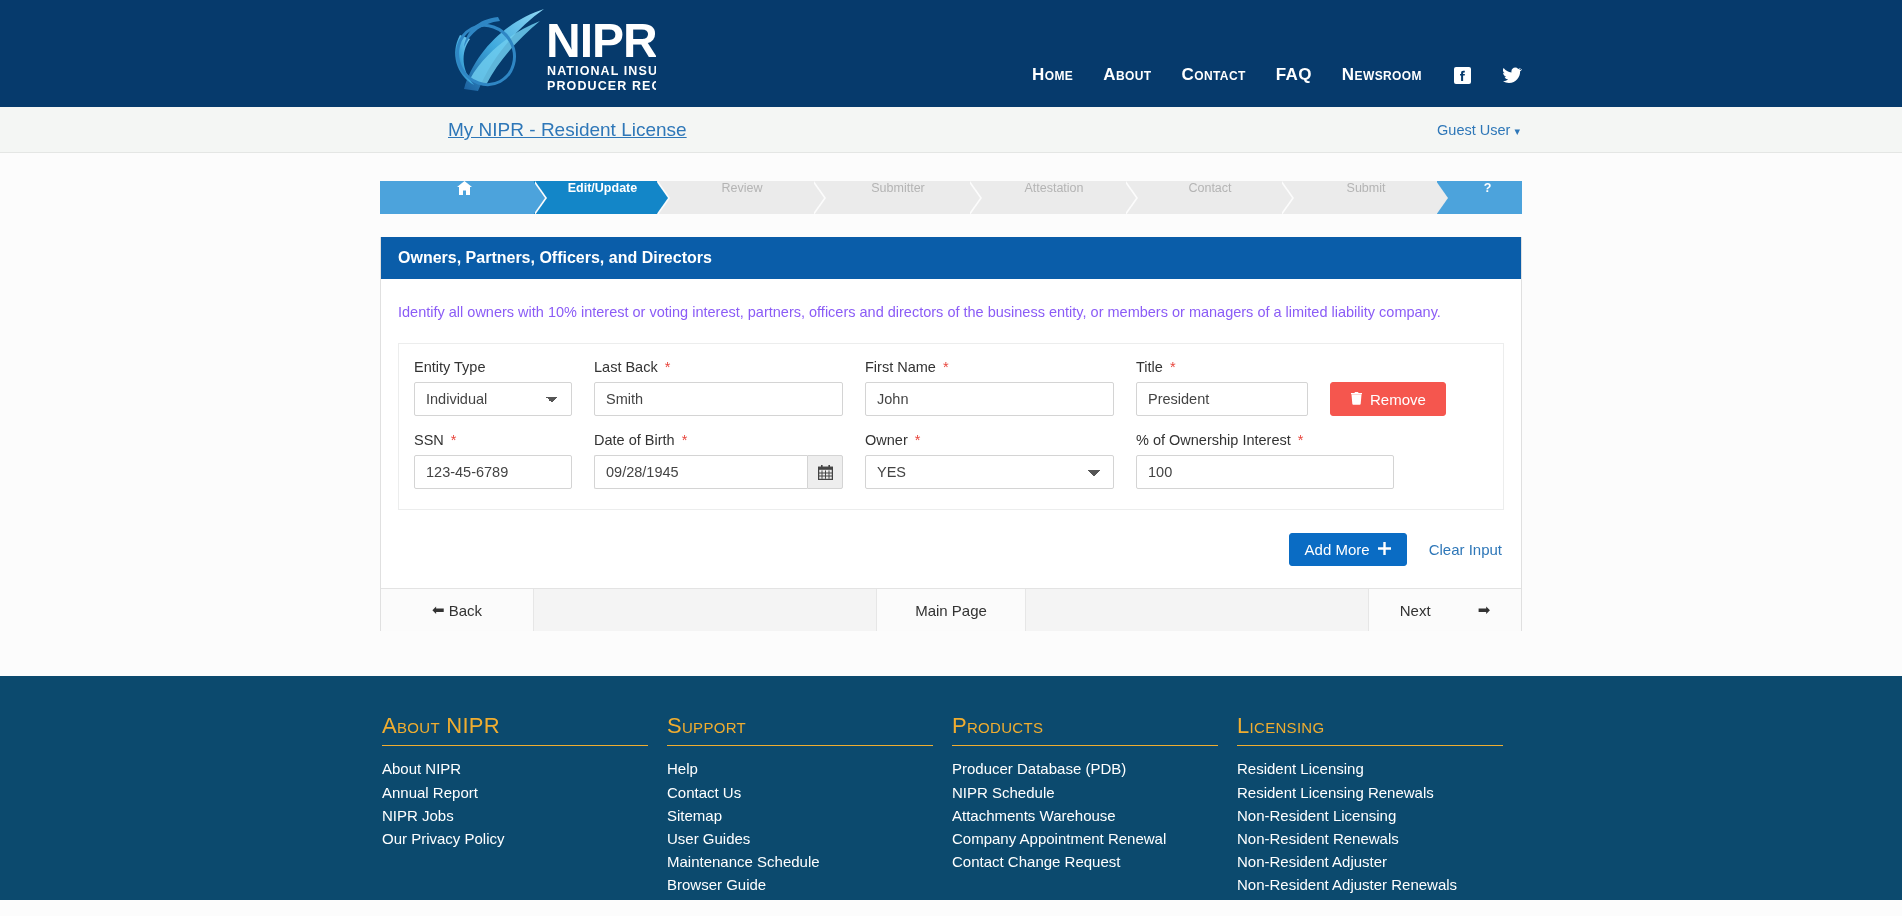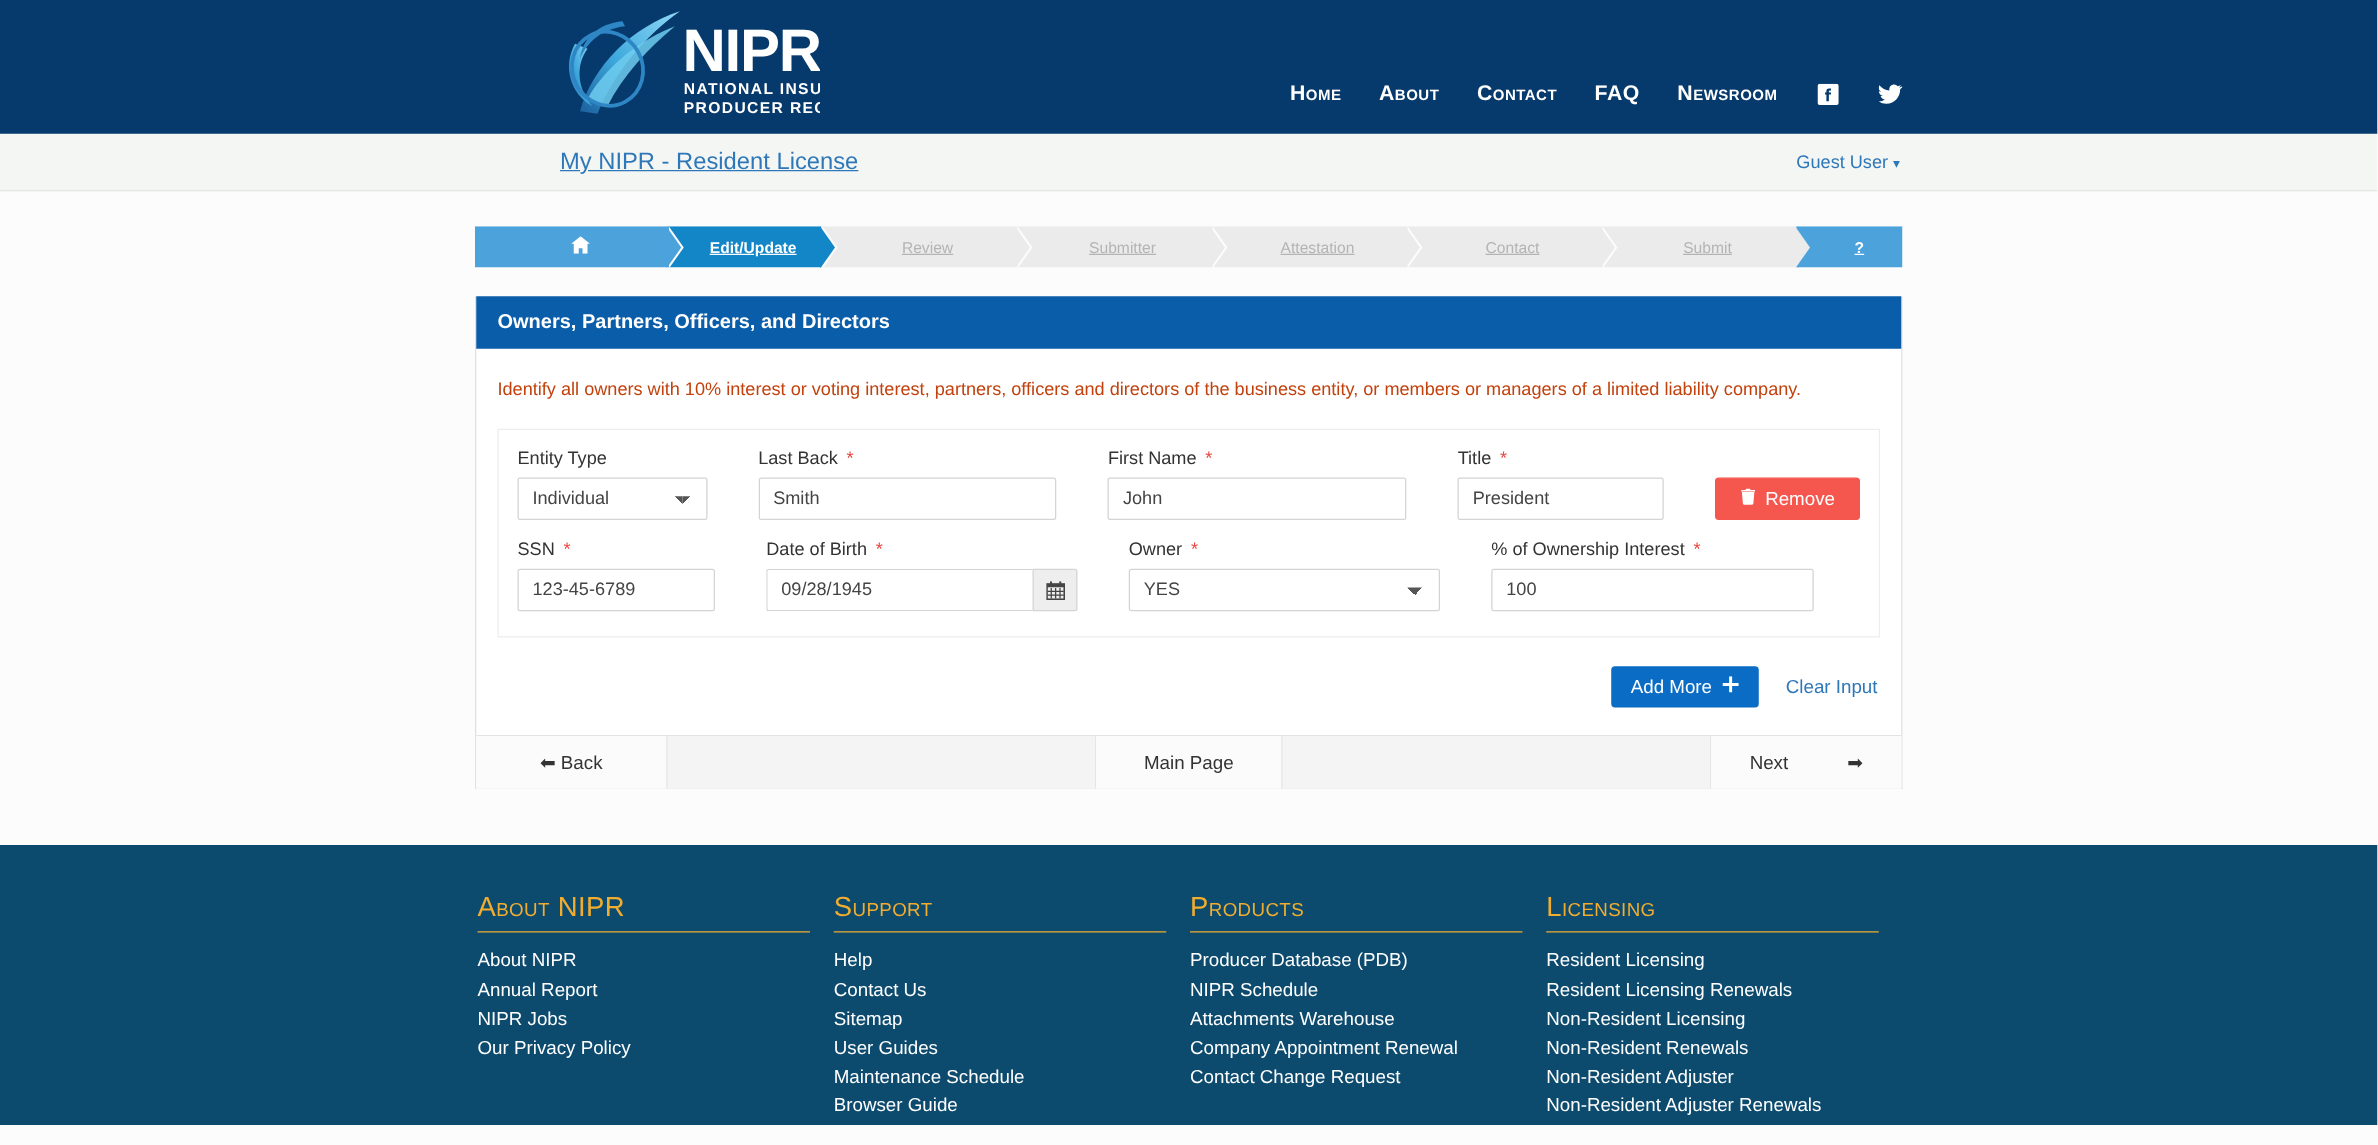--- a/index.html
+++ b/index.html
@@ -104,27 +104,25 @@
   .wizard {
     display: flex;
     height: 33px;
     overflow: hidden;
     font-size: 12.5px;
   }
   .step {
     position: relative;
     flex: 1;
     display: flex;
-    align-items: center;
     justify-content: center;
     color: #b4b4b4;
     background: #ebebeb;
     padding-left: 14px;
     white-space: nowrap;
-    text-decoration: underline;
   }
   .step::after {
     content: "";
     position: absolute;
     right: -11px;
     top: 0;
     width: 0; height: 0;
     border-top: 17px solid transparent;
     border-bottom: 17px solid transparent;
     border-left: 12px solid #ebebeb;
@@ -179,34 +177,34 @@
     background: #0a5da9;
     color: #fff;
     font-size: 16px;
     font-weight: bold;
     padding: 12px 17px;
   }
   .panel-body { padding: 22px 17px 0 17px; }
   .intro {
     font-size: 14.5px;
     line-height: 1.55;
-    color: #c2410c;
+    color: #8b5cf6;
     max-width: 1090px;
   }
 
   
   .owner-box {
     margin-top: 20px;
     border: 1px solid #eceded;
     background: #fff;
     padding: 15px 15px 20px 15px;
   }
   .field-row {
     display: flex;
-    gap: 41px;
+    gap: 22px;
     align-items: flex-end;
   }
   .field-row + .field-row { margin-top: 16px; }
   .field { display: flex; flex-direction: column; }
   .field.w-entity { width: 158px; }
   .field.w-last   { width: 249px; }
   .field.w-first  { width: 249px; }
   .field.w-title  { width: 172px; }
   .field.w-ssn    { width: 158px; }
   .field.w-dob    { width: 249px; }

